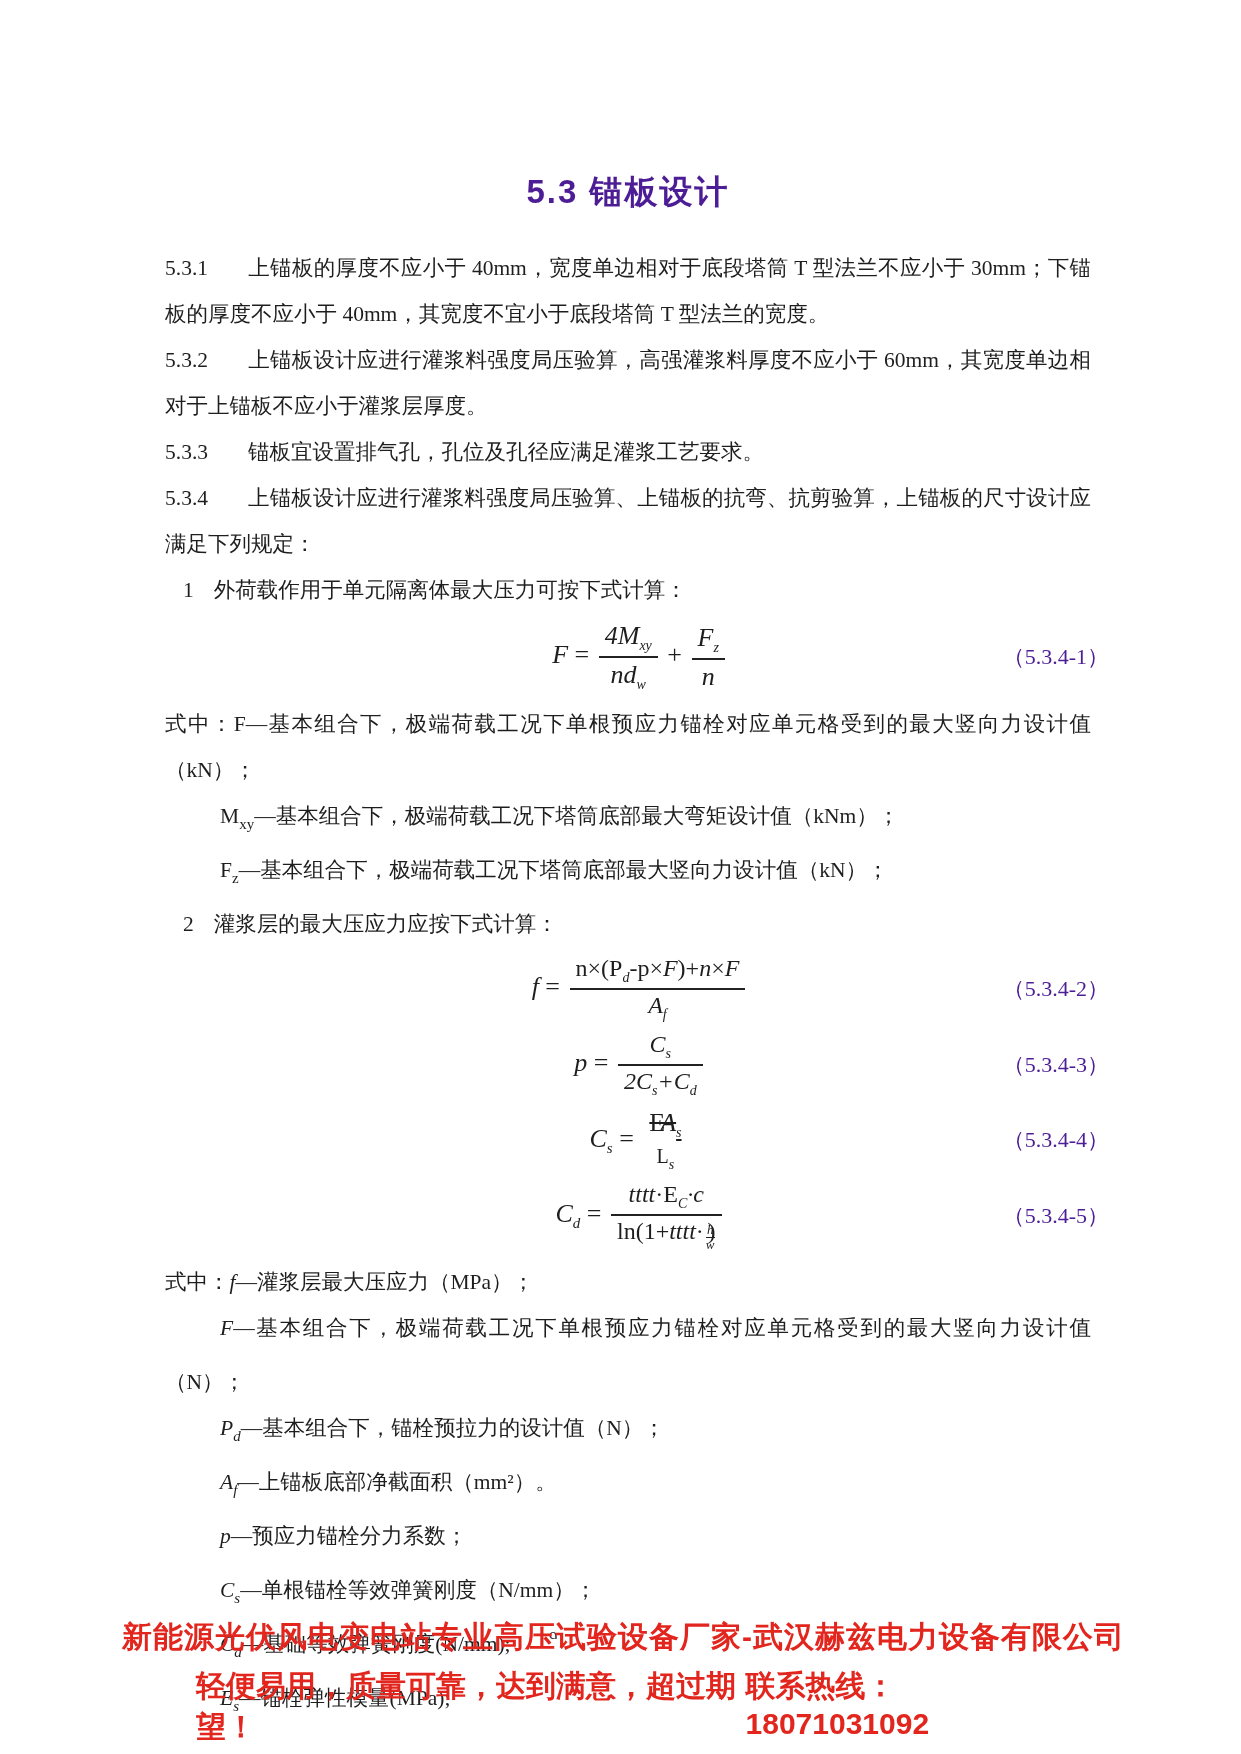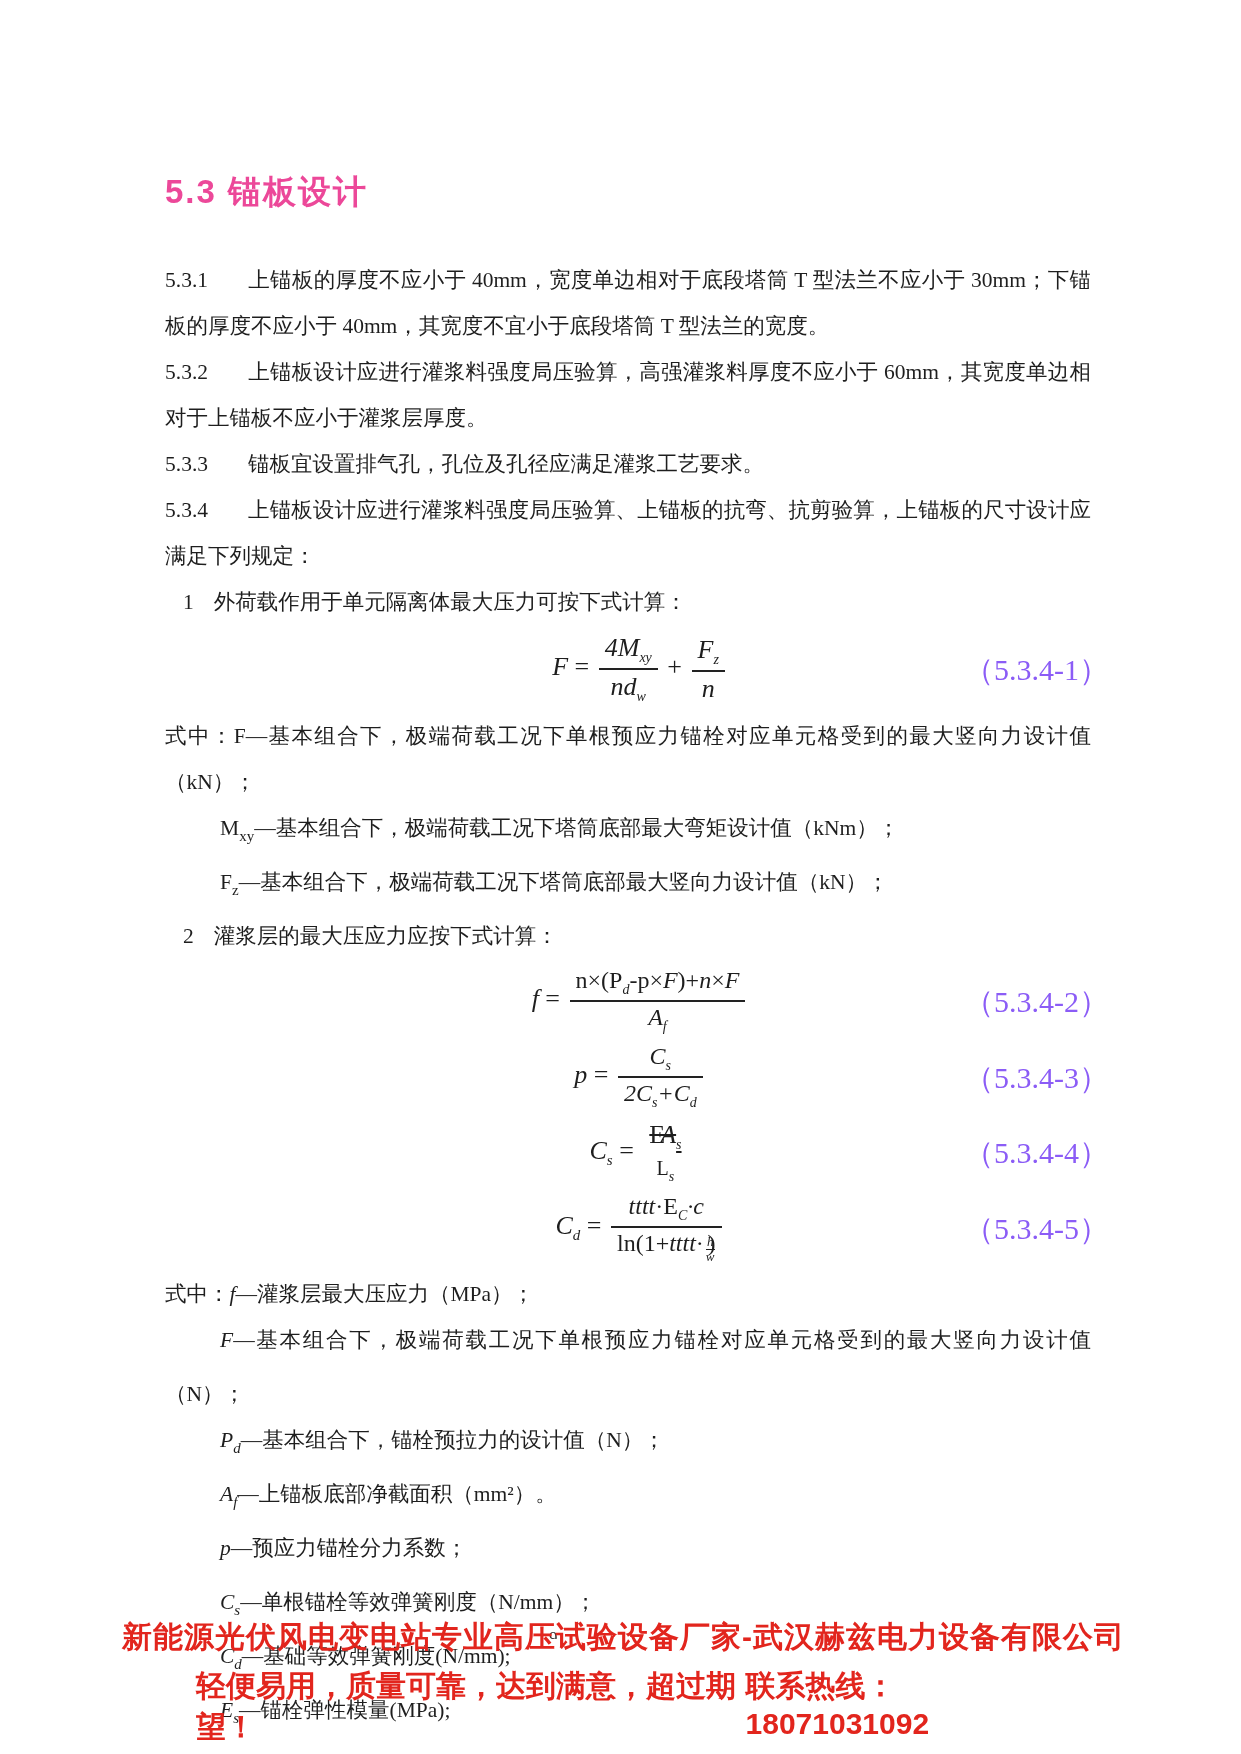--- a/index.html
+++ b/index.html
@@ -1,28 +1,28 @@
 <!DOCTYPE html>
 <html><head>
 <meta charset="utf-8">
 <style>
   html,body{margin:0;padding:0;background:#e8e8e8;}
   .page{position:relative;width:1241px;height:1754px;background:#ffffff;overflow:hidden;
         font-family:"Liberation Serif","DejaVu Serif",serif;color:#1e1e1e;}
   .content{position:absolute;left:165px;top:0;width:926px;}
   .doc-title{font-family:"Liberation Sans","DejaVu Sans",sans-serif;font-weight:bold;
-             font-size:33px;color:#ec4899;margin:170px 0 42px 0;letter-spacing:2px;}
+             font-size:33px;color:#4c1d95;text-align:center;margin:170px 0 30px 0;letter-spacing:2px;}
   p.body{font-size:21.5px;line-height:46px;margin:0;text-align:justify;color:#1e1e1e;}
   .sec-num{margin-right:40px;}
   .item{padding-left:18px;}
   .item-num{margin-right:20px;}
   
   .eq-row{position:relative;text-align:center;font-size:26px;margin:8px 0;line-height:1.1;}
   .eq-inner{display:inline-block;transform:translateX(12px);}
-  .eqno{position:absolute;right:-18px;top:50%;transform:translateY(-50%);font-size:30px;color:#8b5cf6;margin-left:44px;}
+  .eqno{position:absolute;right:-18px;top:50%;transform:translateY(-50%);font-size:22px;color:#4c1d95;margin-left:44px;}
   .it{font-style:italic;}
   .sb{font-size:15px;vertical-align:-6px;}
   .frac{display:inline-block;vertical-align:middle;text-align:center;line-height:1.15;margin:0 3px;}
   .frac .fn{display:block;padding:0 6px 2px 6px;border-bottom:2px solid #222;}
   .frac .fd{display:block;padding:2px 6px 0 6px;}
   .frac .sb{font-size:14px;}
   .nobar .fn{border-bottom:none;}
   .strike{text-decoration:line-through;}
   .tightE{margin-right:-5px;}
   .f4 .fd{font-size:20px;}

